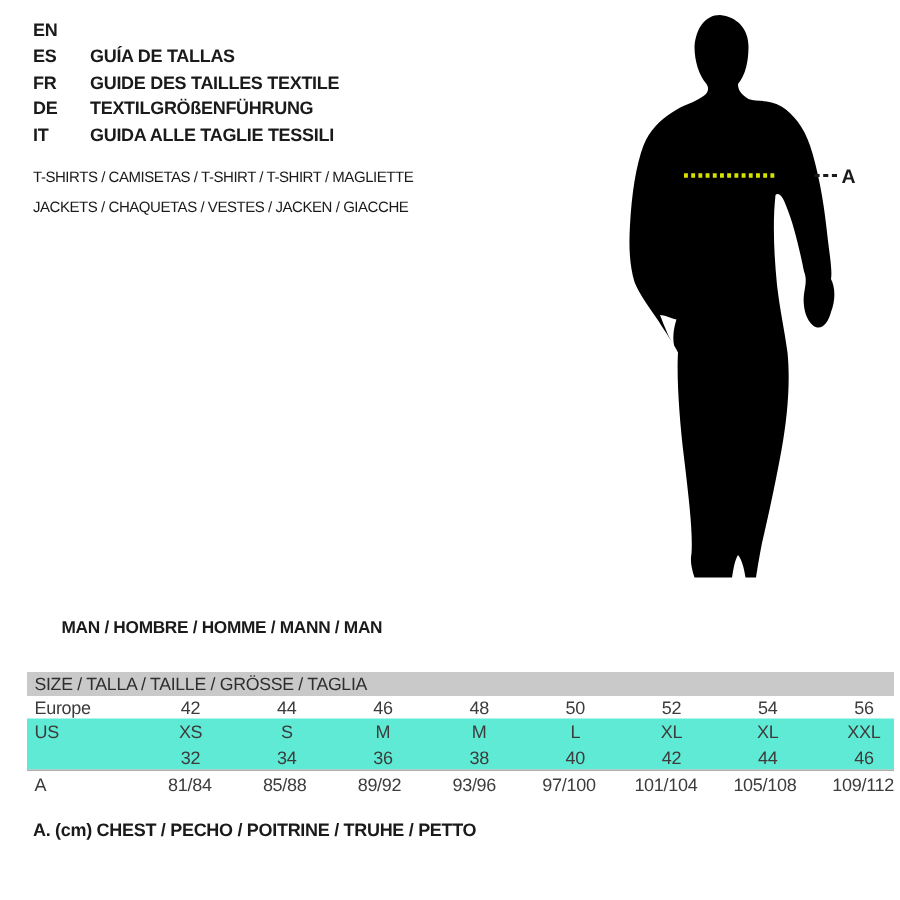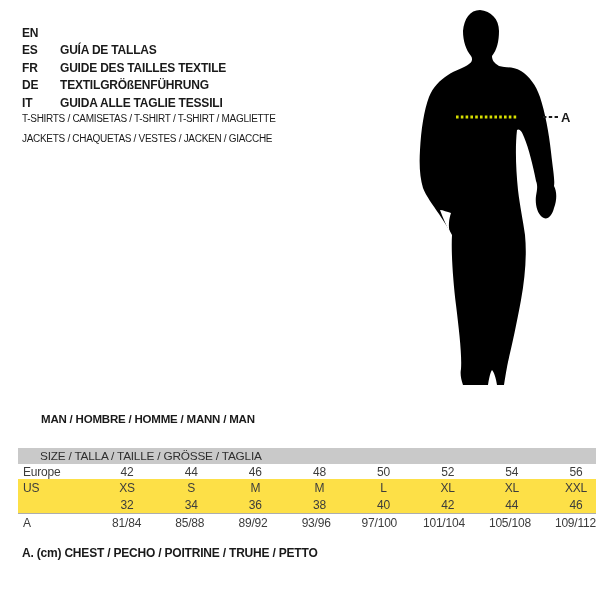--- a/index.html
+++ b/index.html
@@ -1,41 +1,41 @@
 <!DOCTYPE html>
 <html><head>
 <meta charset="utf-8">
 <title>Textile Size Guide</title>
 <style>
   html,body{margin:0;padding:0;background:#ffffff;}
   body{width:600px;height:600px;font-family:"Liberation Sans",sans-serif;color:#1a1a1a;}
   .canvas{position:relative;width:600px;height:600px;overflow:hidden;background:#fff;}
 
   
-  .lang-list{position:absolute;top:24px;left:22px;}
+  .lang-list{position:absolute;top:11px;left:22px;}
   .lang-row{display:flex;height:17.5px;align-items:center;font-weight:bold;font-size:12px;letter-spacing:-0.2px;}
   .lang-code{width:38px;}
 
   
   .categories{position:absolute;top:109px;left:22px;font-weight:normal;font-size:10px;line-height:19.5px;letter-spacing:-0.3px;white-space:nowrap;}
 
   
   .figure-svg{position:absolute;left:400px;top:0;width:200px;height:400px;}
 
   
   .man-heading{position:absolute;top:413px;left:22px;font-weight:bold;font-size:11.5px;letter-spacing:-0.2px;padding-left:19px;}
 
   
   .size-table{position:absolute;left:18px;top:448px;width:578px;font-size:12px;color:#3c3c3c;letter-spacing:-0.2px;}
-  .thead{background:#c9c9c9;height:16px;line-height:16px;padding-left:22px;font-size:11.8px;color:#2e2e2e;}
+  .thead{background:#c9c9c9;height:16px;line-height:16px;padding-left:5px;font-size:11.8px;color:#2e2e2e;}
   .trow{display:flex;align-items:center;gap:24px;}
   .rlabel{width:65px;padding-left:5px;box-sizing:border-box;}
   .cell{flex:1;text-align:center;}
   .row-europe{height:15px;}
-  .band{background:#fde047;height:17px;}
+  .band{background:#5eead4;height:17px;}
   .divider{height:1px;background:#adadad;}
   .row-a{height:18px;}
 
   
   .note{position:absolute;top:546px;left:22px;font-weight:bold;font-size:12px;letter-spacing:-0.2px;}
 </style>
 </head>
 <body>
 
 <div class="canvas">

